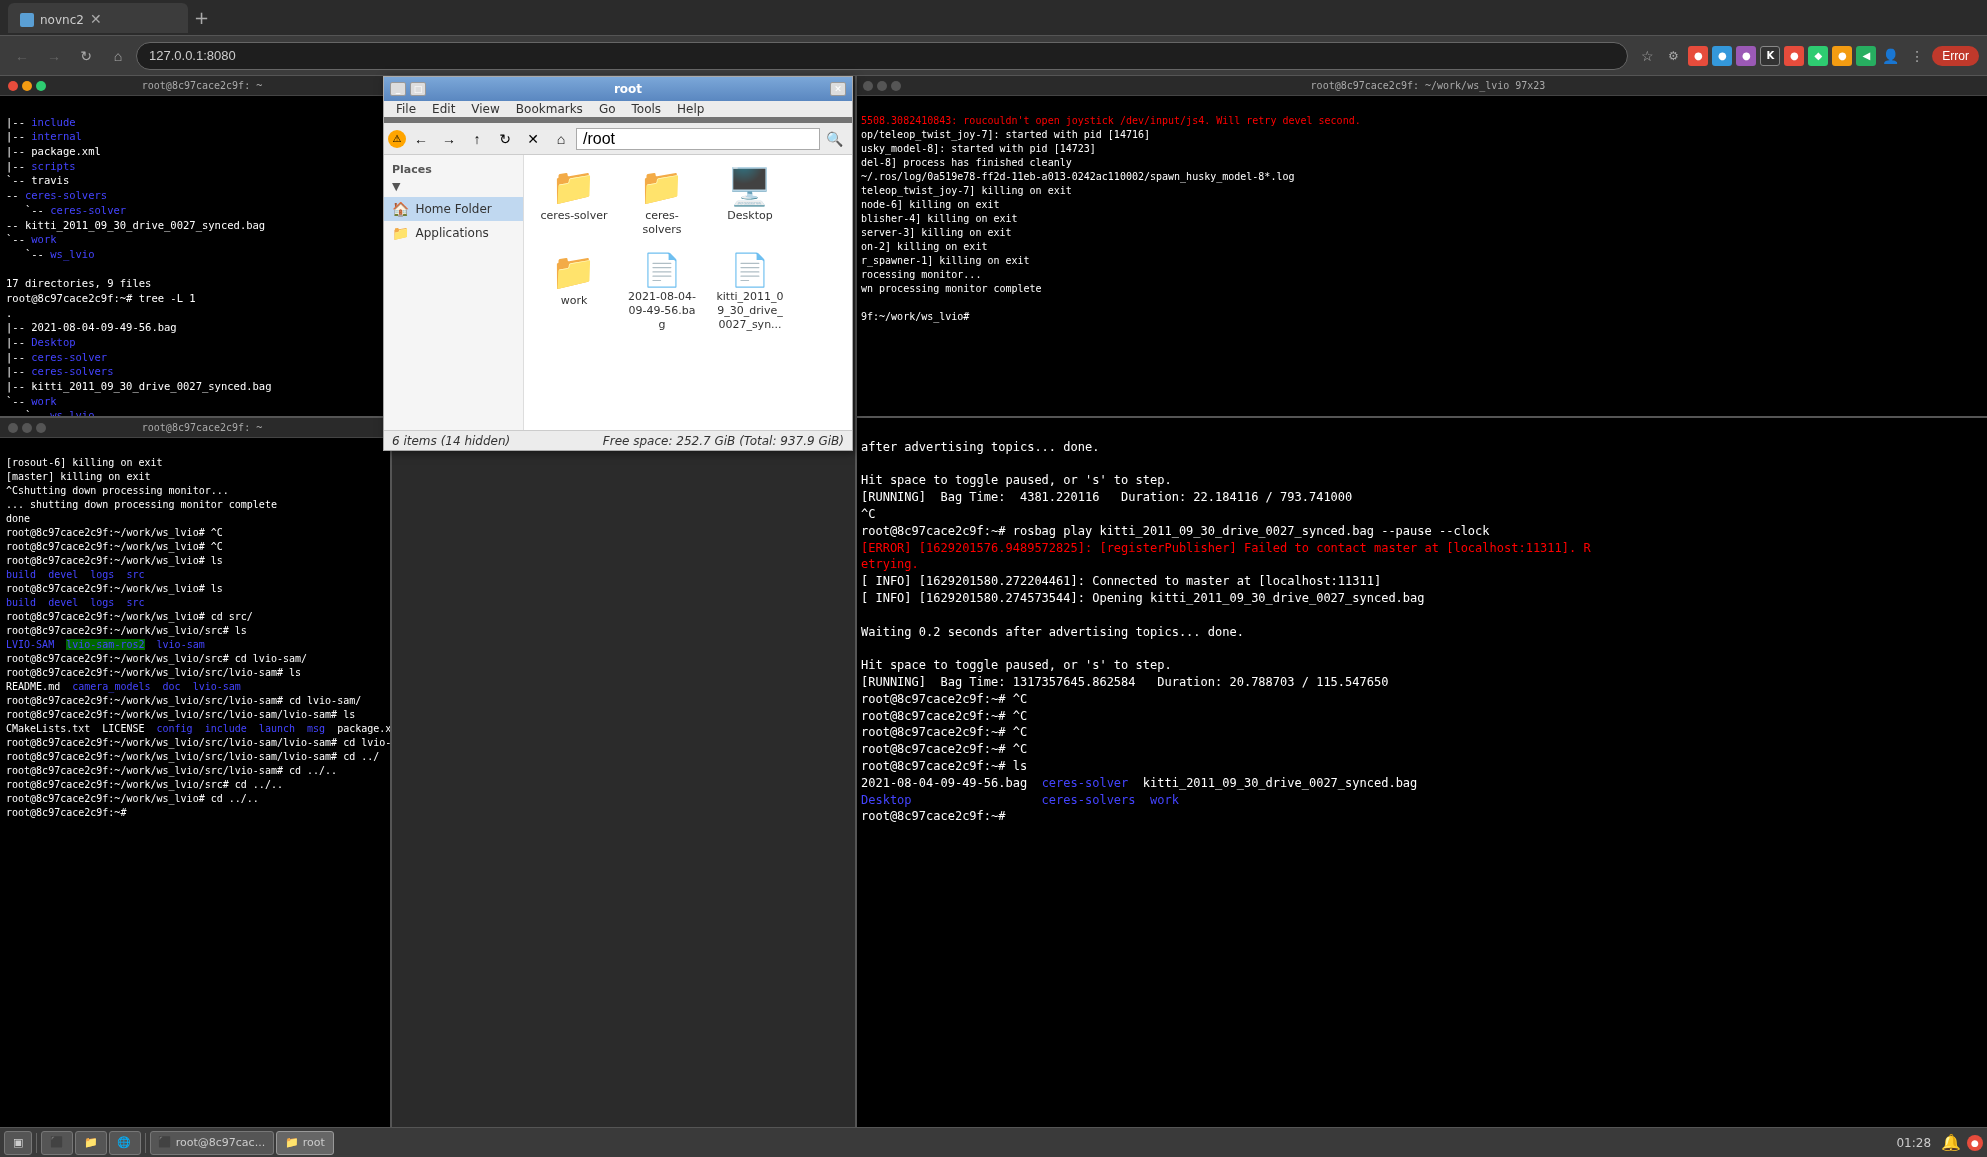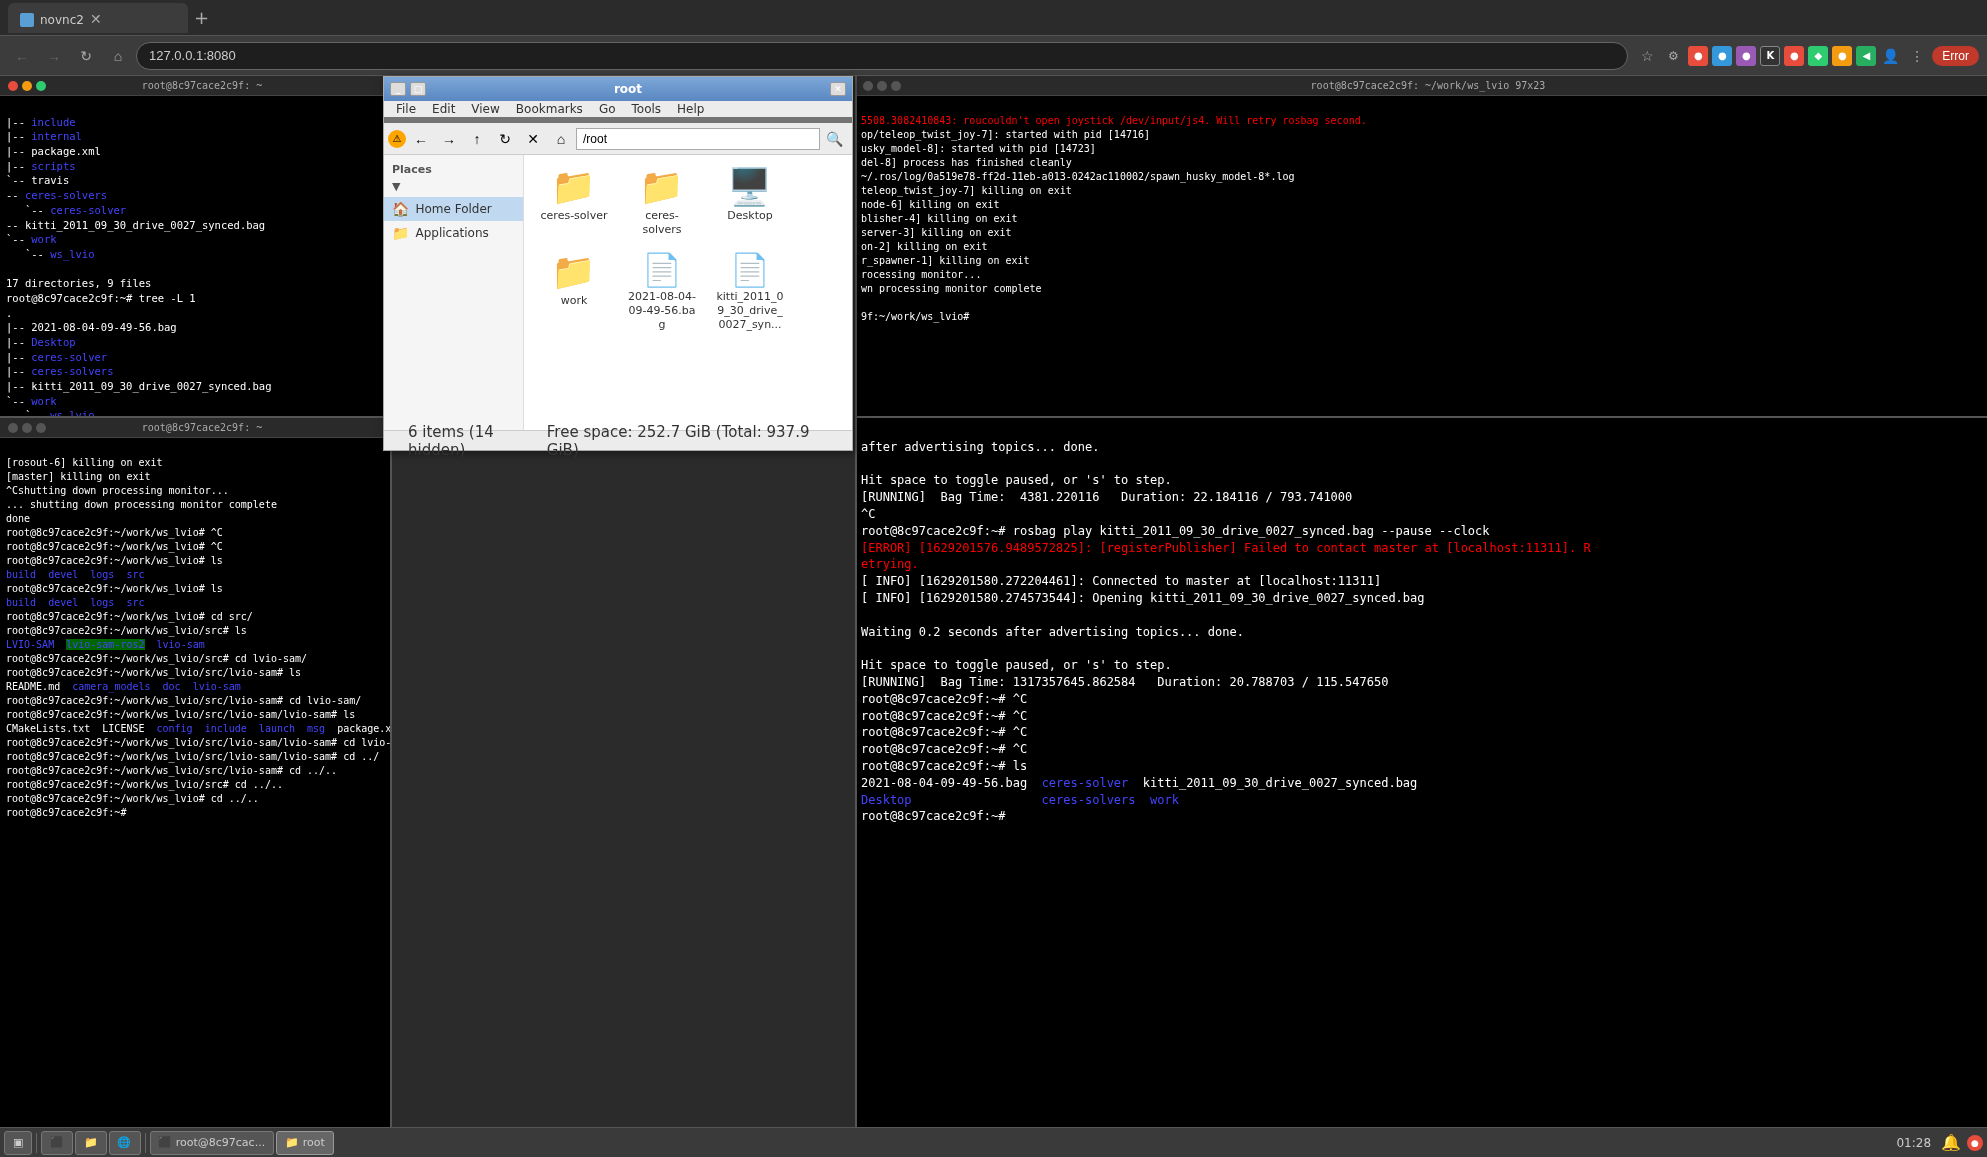--- a/index.html
+++ b/index.html
@@ -223,21 +223,21 @@
       display: flex;
       align-items: center;
       justify-content: center;
       font-size: 14px;
     }
     .fm-address {
       flex: 1;
       background: white;
       border: 1px solid #aaa;
       padding: 2px 6px;
-      font-size: 12px;
+      font-size: 16px;
       height: 22px;
     }
     .fm-content {
       display: flex;
       flex: 1;
       overflow: hidden;
     }
     .fm-sidebar {
       width: 140px;
       background: #f5f5f5;
@@ -293,24 +293,25 @@
       text-align: center;
       word-break: break-word;
       line-height: 1.3;
     }
     .fm-statusbar {
       height: 20px;
       background: #ececec;
       border-top: 1px solid #ccc;
       display: flex;
       align-items: center;
-      padding: 0 24px;
-      font-size: 15px;
+      padding: 0 8px;
+      font-size: 12px;
       color: #333;
       justify-content: space-between;
+      font-style: italic;
     }
 
     
     .taskbar {
       position: fixed;
       bottom: 0;
       left: 0;
       width: 100%;
       height: 30px;
       background: #3a3a3a;
@@ -542,21 +543,21 @@
     <div class="term-header">
       <div style="display:flex;gap:4px;">
         <div style="width:10px;height:10px;background:#555;border-radius:50%;"></div>
         <div style="width:10px;height:10px;background:#555;border-radius:50%;"></div>
         <div style="width:10px;height:10px;background:#555;border-radius:50%;"></div>
       </div>
       <span class="term-header-text">root@8c97cace2c9f: ~/work/ws_lvio 97x23</span>
       <div style="width:24px;"></div>
     </div>
     <div class="terminal-body" style="font-size:10px;">
-<span class="t-red">5508.3082410843: roucouldn't open joystick /dev/input/js4. Will retry rosbag second.</span>
+<span class="t-red">5508.3082410843: roucouldn't open joystick /dev/input/js4. Will retry devel second.</span>
 <span class="t-white">op/teleop_twist_joy-7]: started with pid [14716]
 usky_model-8]: started with pid [14723]
 del-8] process has finished cleanly
 ~/.ros/log/0a519e78-ff2d-11eb-a013-0242ac110002/spawn_husky_model-8*.log
 teleop_twist_joy-7] killing on exit
 node-6] killing on exit
 blisher-4] killing on exit
 server-3] killing on exit
 on-2] killing on exit
 r_spawner-1] killing on exit

